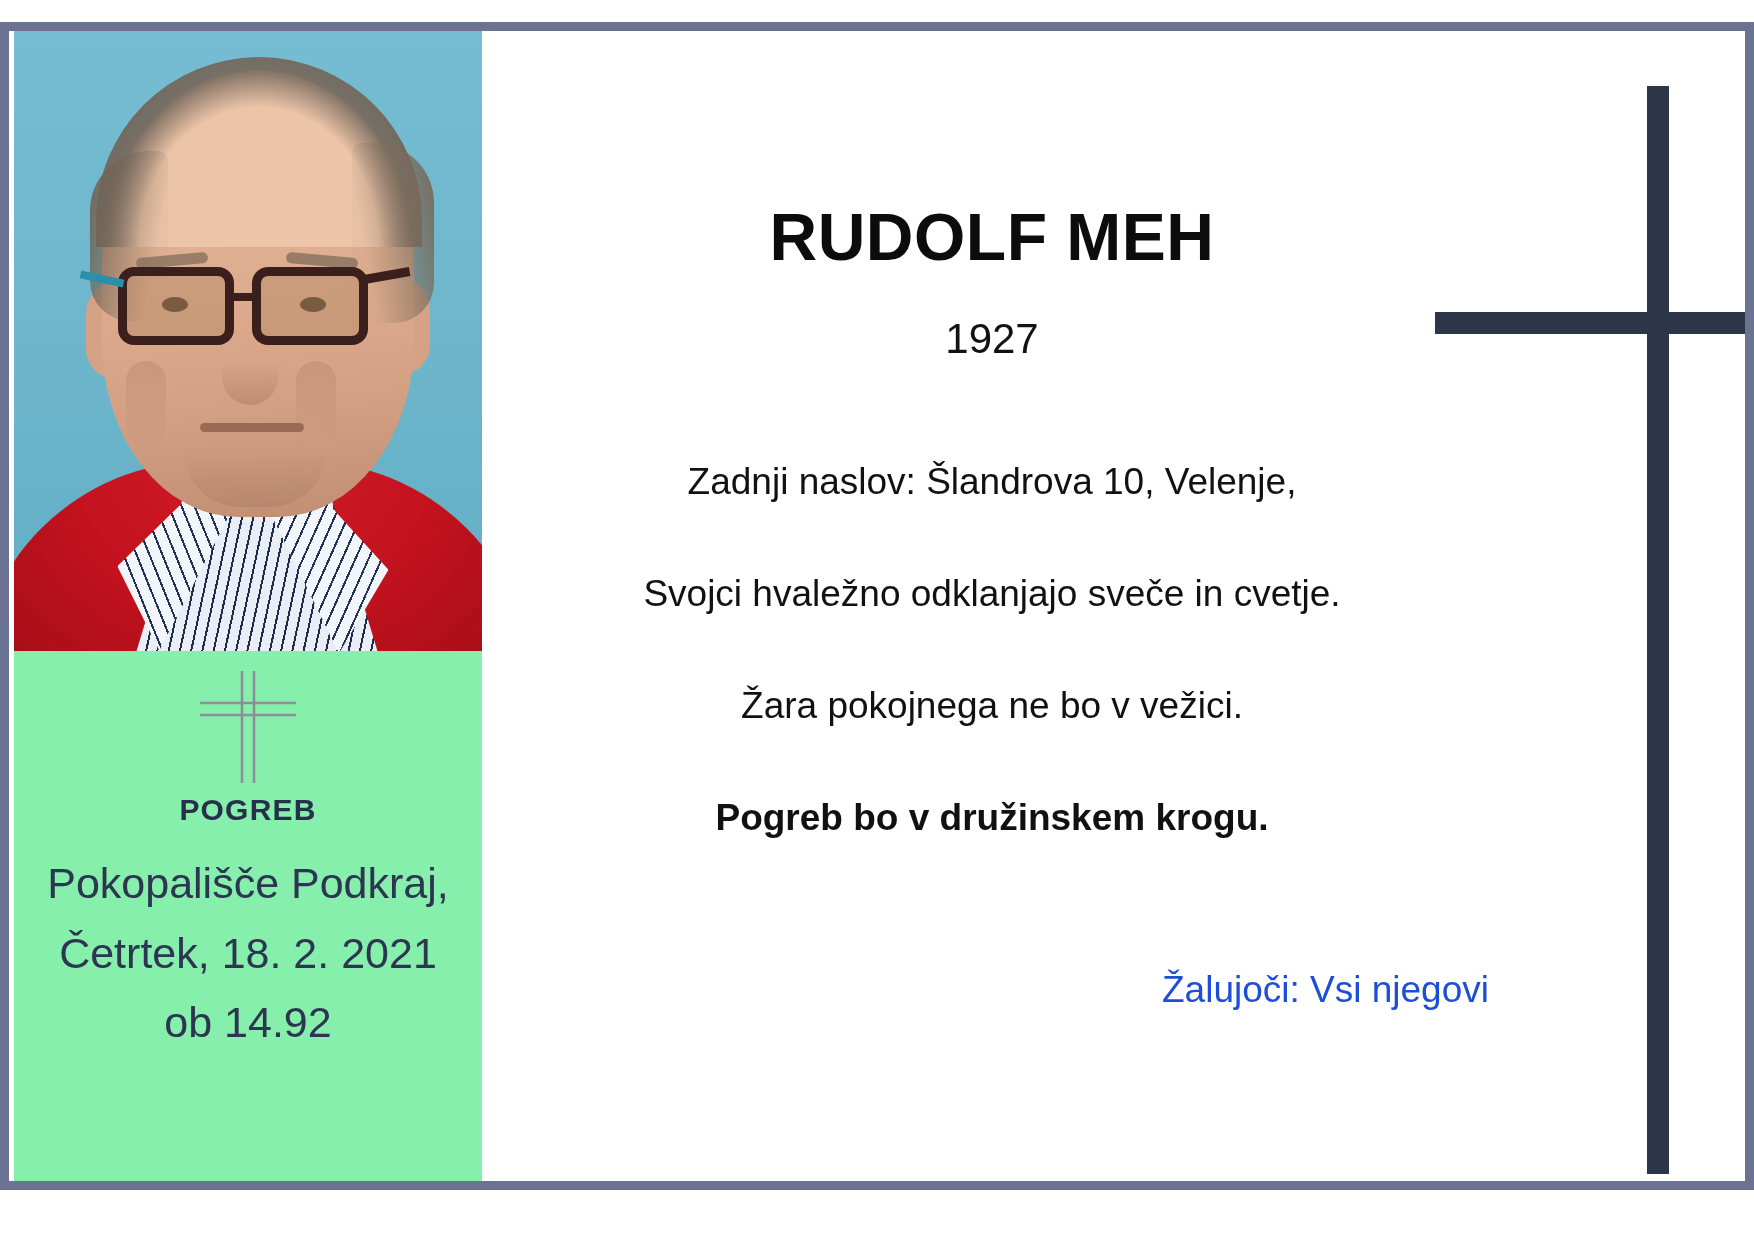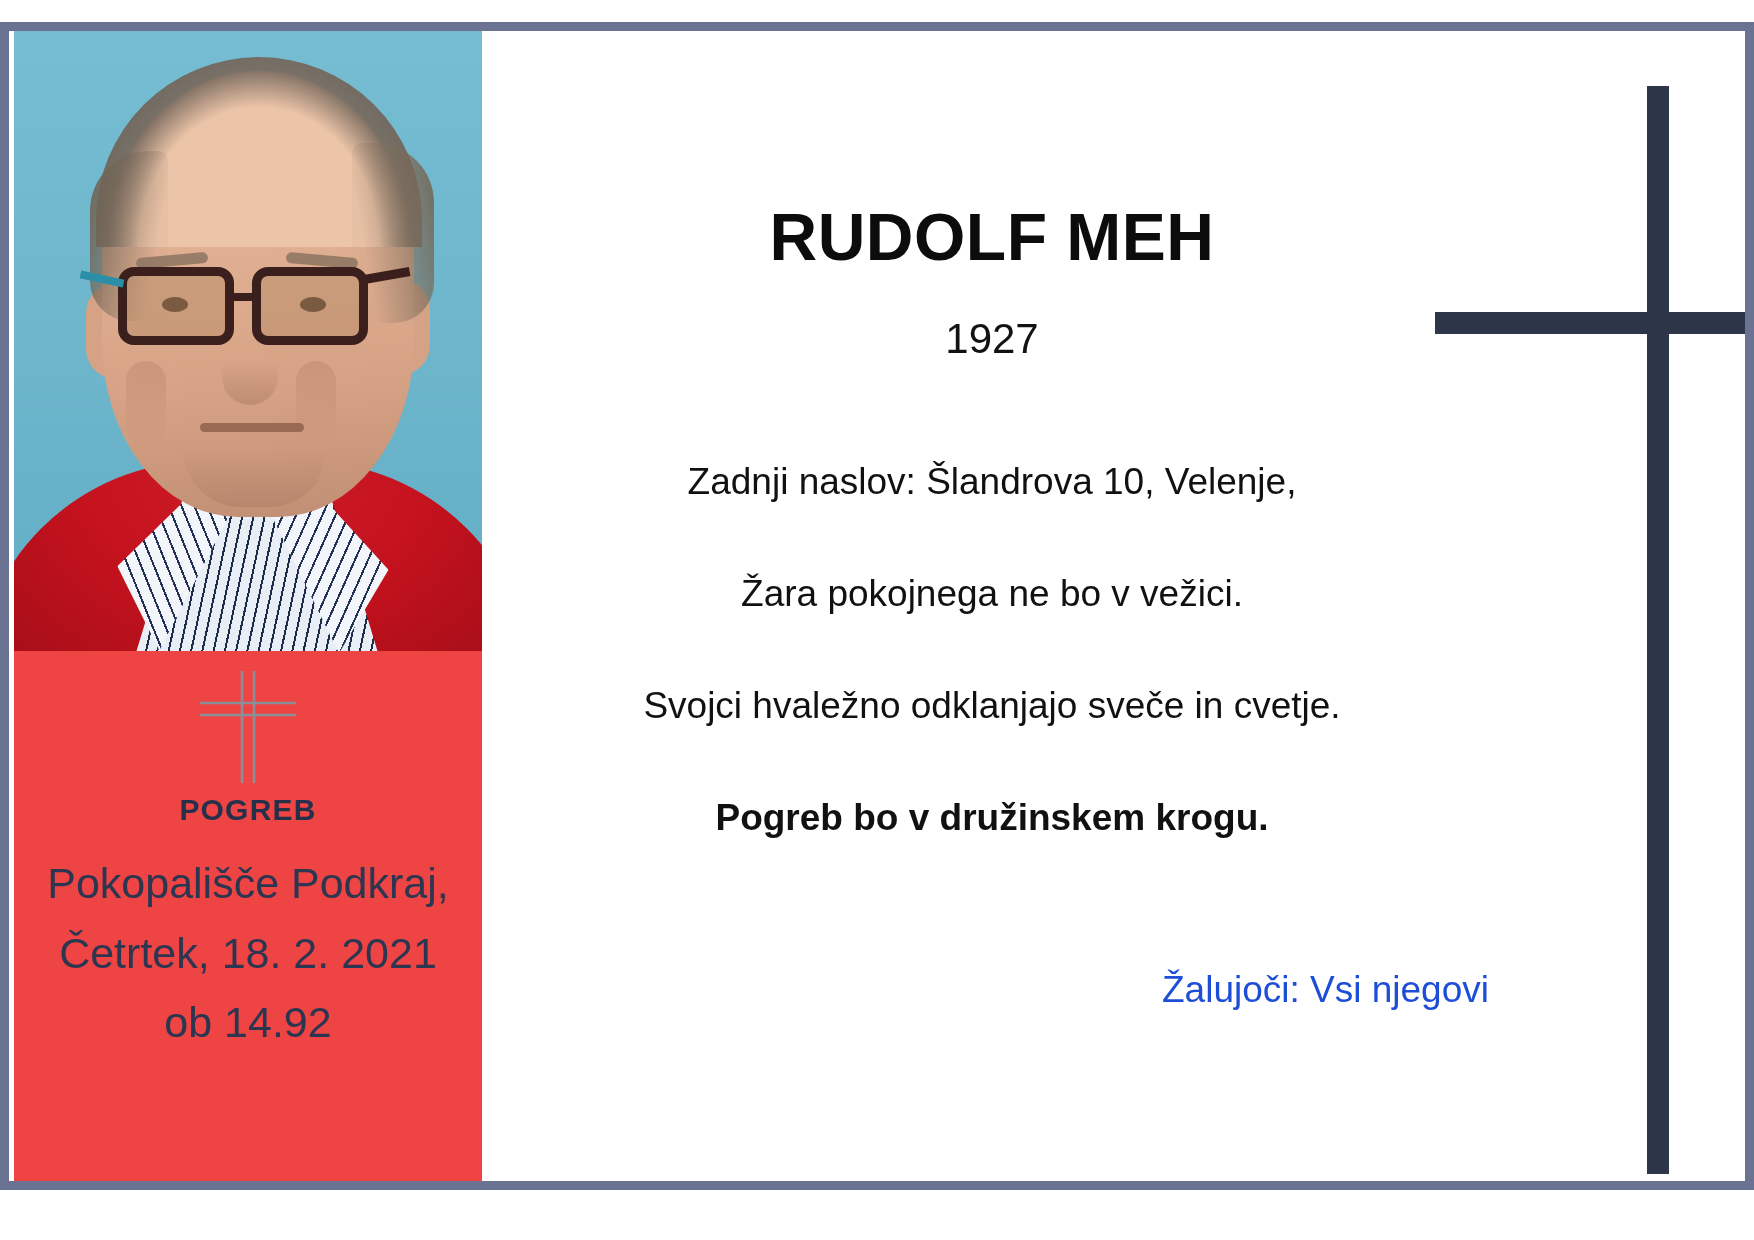--- a/index.html
+++ b/index.html
@@ -32,21 +32,21 @@
     overflow: hidden;
   }
 
   
   #left-column {
     position: absolute;
     left: 5px;
     top: 0px;
     width: 468px;
     height: 1150px;
-    background: #ef4444;
+    background: #86efac;
   }
 
   
   #portrait {
     position: absolute;
     left: 0px;
     top: 0px;
     width: 468px;
     height: 620px;
     overflow: hidden;
@@ -432,22 +432,22 @@
       </div>
     </div>
 
     <div id="right-column">
 
       <div id="deceased-name">RUDOLF MEH</div>
       <div id="birth-year">1927</div>
 
       <div id="body-text">
         <div class="ln">Zadnji naslov: Šlandrova 10, Velenje,</div>
+        <div class="ln">Svojci hvaležno odklanjajo sveče in cvetje.</div>
         <div class="ln">Žara pokojnega ne bo v vežici.</div>
-        <div class="ln">Svojci hvaležno odklanjajo sveče in cvetje.</div>
         <div class="ln bold">Pogreb bo v družinskem krogu.</div>
       </div>
 
       <div id="mourners">Žalujoči: Vsi njegovi</div>
 
       <svg id="large-cross" viewBox="0 0 310 1150">
         <rect x="212" y="55" width="22" height="1088" fill="#2c3648"></rect>
         <rect x="0" y="281" width="310" height="22" fill="#2c3648"></rect>
       </svg>
     </div>

